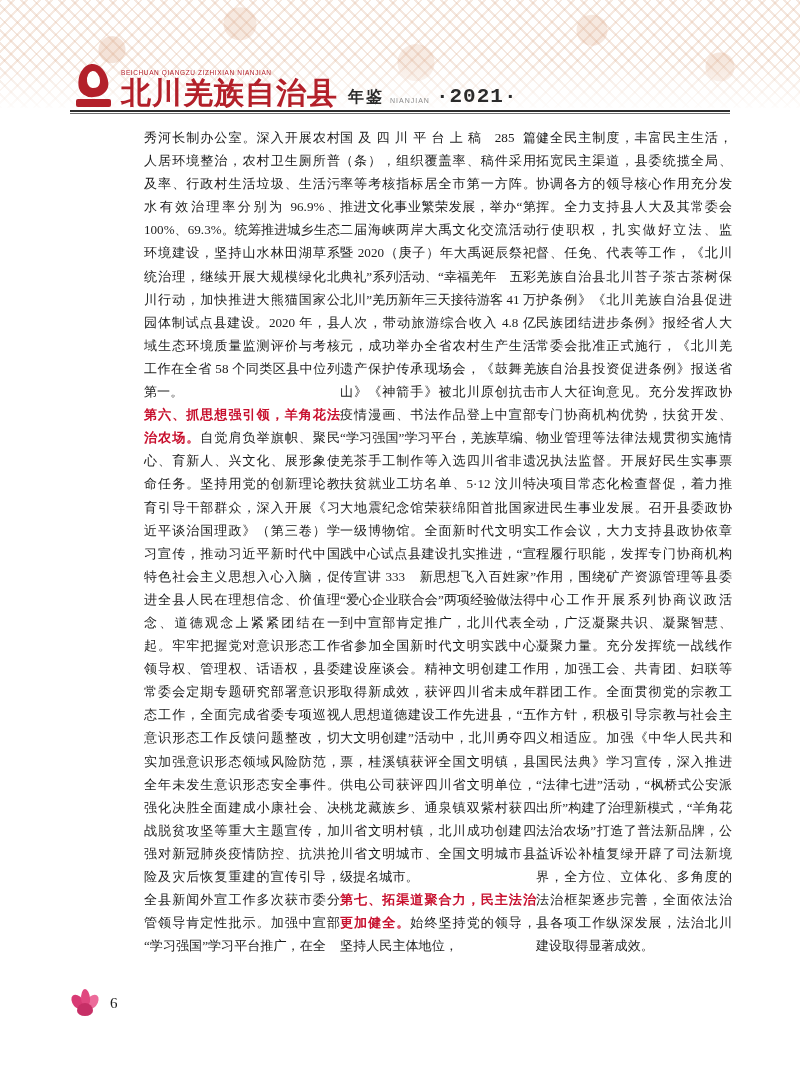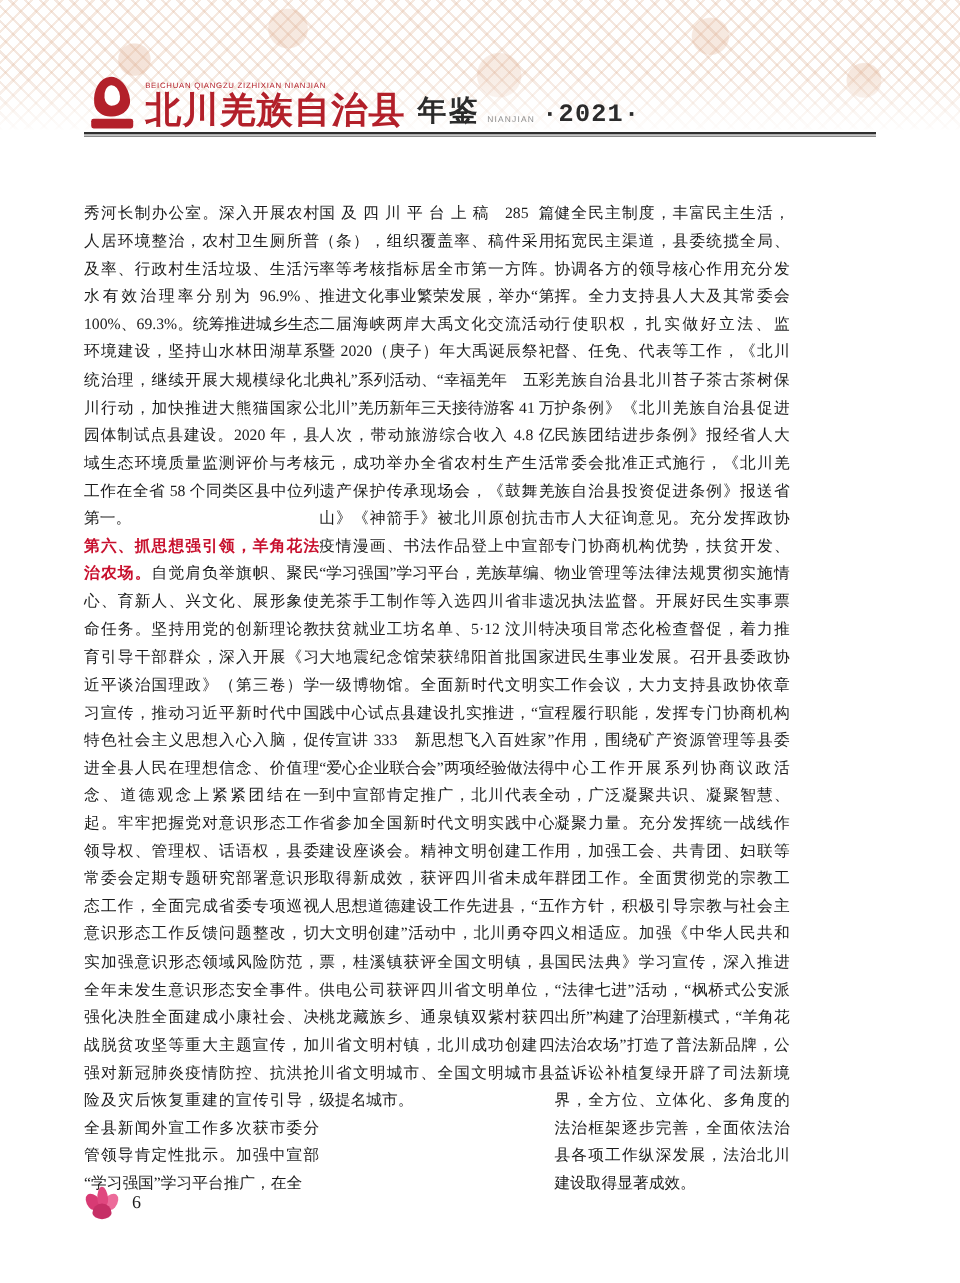--- a/index.html
+++ b/index.html
@@ -122,21 +122,21 @@
     white-space: nowrap;
   }
   .title-right {
     display: flex;
     align-items: flex-end;
     margin-left: 10px;
     white-space: nowrap;
   }
   .title-year-label {
     font-family: "Liberation Serif", serif;
-    font-size: 24px;
+    font-size: 16px;
     font-weight: bold;
     color: #2b2b2b;
     letter-spacing: 2px;
   }
   .title-year-en {
     font-family: "Liberation Sans", sans-serif;
     font-size: 7px;
     color: #8a8a8a;
     letter-spacing: 1px;
     margin: 0 6px 4px 6px;
@@ -167,22 +167,21 @@
   }
 
   
   .columns {
     position: absolute;
     left: 70px;
     top: 126px;
     width: 662px;
     height: 820px;
     display: flex;
-    justify-content: flex-start;
-    margin-top: 40px;
+    justify-content: flex-end;
   }
   .col {
     width: 196px;
     font-size: 13.1px;
     line-height: 23.1px;
     color: #1c1c1c;
     text-align: justify;
     text-justify: inter-character;
   }
   .col p {
@@ -256,20 +255,21 @@
 
   <div class="columns">
 
     <div class="col">
       <p>秀河长制办公室。深入开展农村人居环境整治，农村卫生厕所普及率、行政村生活垃圾、生活污水有效治理率分别为 96.9%、100%、69.3%。统筹推进城乡生态环境建设，坚持山水林田湖草系统治理，继续开展大规模绿化北川行动，加快推进大熊猫国家公园体制试点县建设。2020 年，县域生态环境质量监测评价与考核工作在全省 58 个同类区县中位列第一。</p>
       <p><span class="heading-red">第六、抓思想强引领，羊角花法治农场。</span><span>自觉肩负举旗帜、聚民心、育新人、兴文化、展形象使命任务。坚持用党的创新理论教育引导干部群众，深入开展《习近平谈治国理政》（第三卷）学习宣传，推动习近平新时代中国特色社会主义思想入心入脑，促进全县人民在理想信念、价值理念、道德观念上紧紧团结在一起。牢牢把握党对意识形态工作领导权、管理权、话语权，县委常委会定期专题研究部署意识形态工作，全面完成省委专项巡视意识形态工作反馈问题整改，切实加强意识形态领域风险防范，全年未发生意识形态安全事件。强化决胜全面建成小康社会、决战脱贫攻坚等重大主题宣传，加强对新冠肺炎疫情防控、抗洪抢险及灾后恢复重建的宣传引导，全县新闻外宣工作多次获市委分管领导肯定性批示。加强中宣部“学习强国”学习平台推广，在全</span></p>
     </div>
 
     <div class="col">
       <p>国及四川平台上稿 285 篇（条），组织覆盖率、稿件采用率等考核指标居全市第一方阵。推进文化事业繁荣发展，举办“第二届海峡两岸大禹文化交流活动暨 2020（庚子）年大禹诞辰祭祀典礼”系列活动、“幸福羌年　五彩北川”羌历新年三天接待游客 41 万人次，带动旅游综合收入 4.8 亿元，成功举办全省农村生产生活遗产保护传承现场会，《鼓舞羌山》《神箭手》被北川原创抗击疫情漫画、书法作品登上中宣部“学习强国”学习平台，羌族草编、羌茶手工制作等入选四川省非遗扶贫就业工坊名单、5·12 汶川特大地震纪念馆荣获绵阳首批国家一级博物馆。全面新时代文明实践中心试点县建设扎实推进，“宣传宣讲 333　新思想飞入百姓家”“爱心企业联合会”两项经验做法得到中宣部肯定推广，北川代表全省参加全国新时代文明实践中心建设座谈会。精神文明创建工作取得新成效，获评四川省未成年人思想道德建设工作先进县，“五大文明创建”活动中，北川勇夺四票，桂溪镇获评全国文明镇，县供电公司获评四川省文明单位，桃龙藏族乡、通泉镇双紫村获四川省文明村镇，北川成功创建四川省文明城市、全国文明城市县级提名城市。</p>
+      <p><span class="heading-red">第七、拓渠道聚合力，民主法治更加健全。</span><span>始终坚持党的领导，坚持人民主体地位，</span></p>
     </div>
 
     <div class="col">
       <p>健全民主制度，丰富民主生活，拓宽民主渠道，县委统揽全局、协调各方的领导核心作用充分发挥。全力支持县人大及其常委会行使职权，扎实做好立法、监督、任免、代表等工作，《北川羌族自治县北川苔子茶古茶树保护条例》《北川羌族自治县促进民族团结进步条例》报经省人大常委会批准正式施行，《北川羌族自治县投资促进条例》报送省市人大征询意见。充分发挥政协专门协商机构优势，扶贫开发、物业管理等法律法规贯彻实施情况执法监督。开展好民生实事票决项目常态化检查督促，着力推进民生事业发展。召开县委政协工作会议，大力支持县政协依章程履行职能，发挥专门协商机构作用，围绕矿产资源管理等县委中心工作开展系列协商议政活动，广泛凝聚共识、凝聚智慧、凝聚力量。充分发挥统一战线作用，加强工会、共青团、妇联等群团工作。全面贯彻党的宗教工作方针，积极引导宗教与社会主义相适应。加强《中华人民共和国民法典》学习宣传，深入推进“法律七进”活动，“枫桥式公安派出所”构建了治理新模式，“羊角花法治农场”打造了普法新品牌，公益诉讼补植复绿开辟了司法新境界，全方位、立体化、多角度的法治框架逐步完善，全面依法治县各项工作纵深发展，法治北川建设取得显著成效。</p>
     </div>
 
   </div>
 
   <div class="footer">
     <div class="footer-mark">

